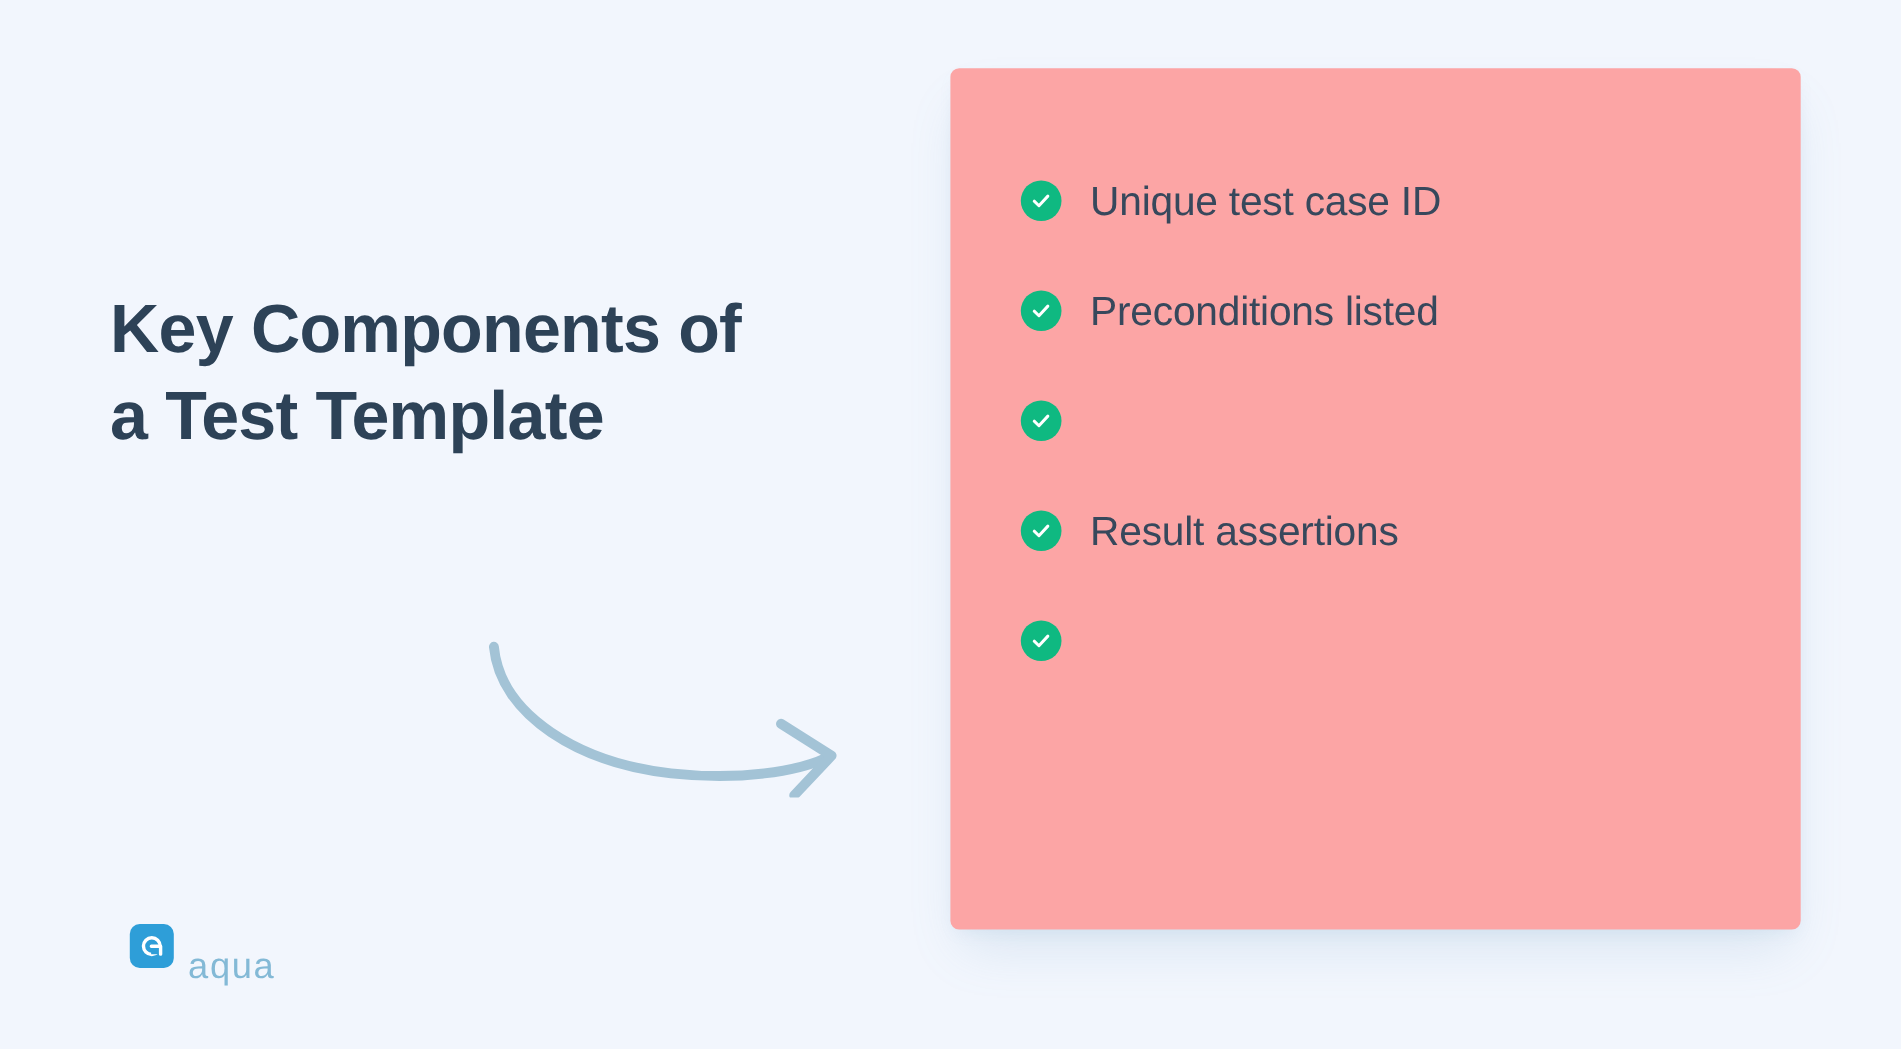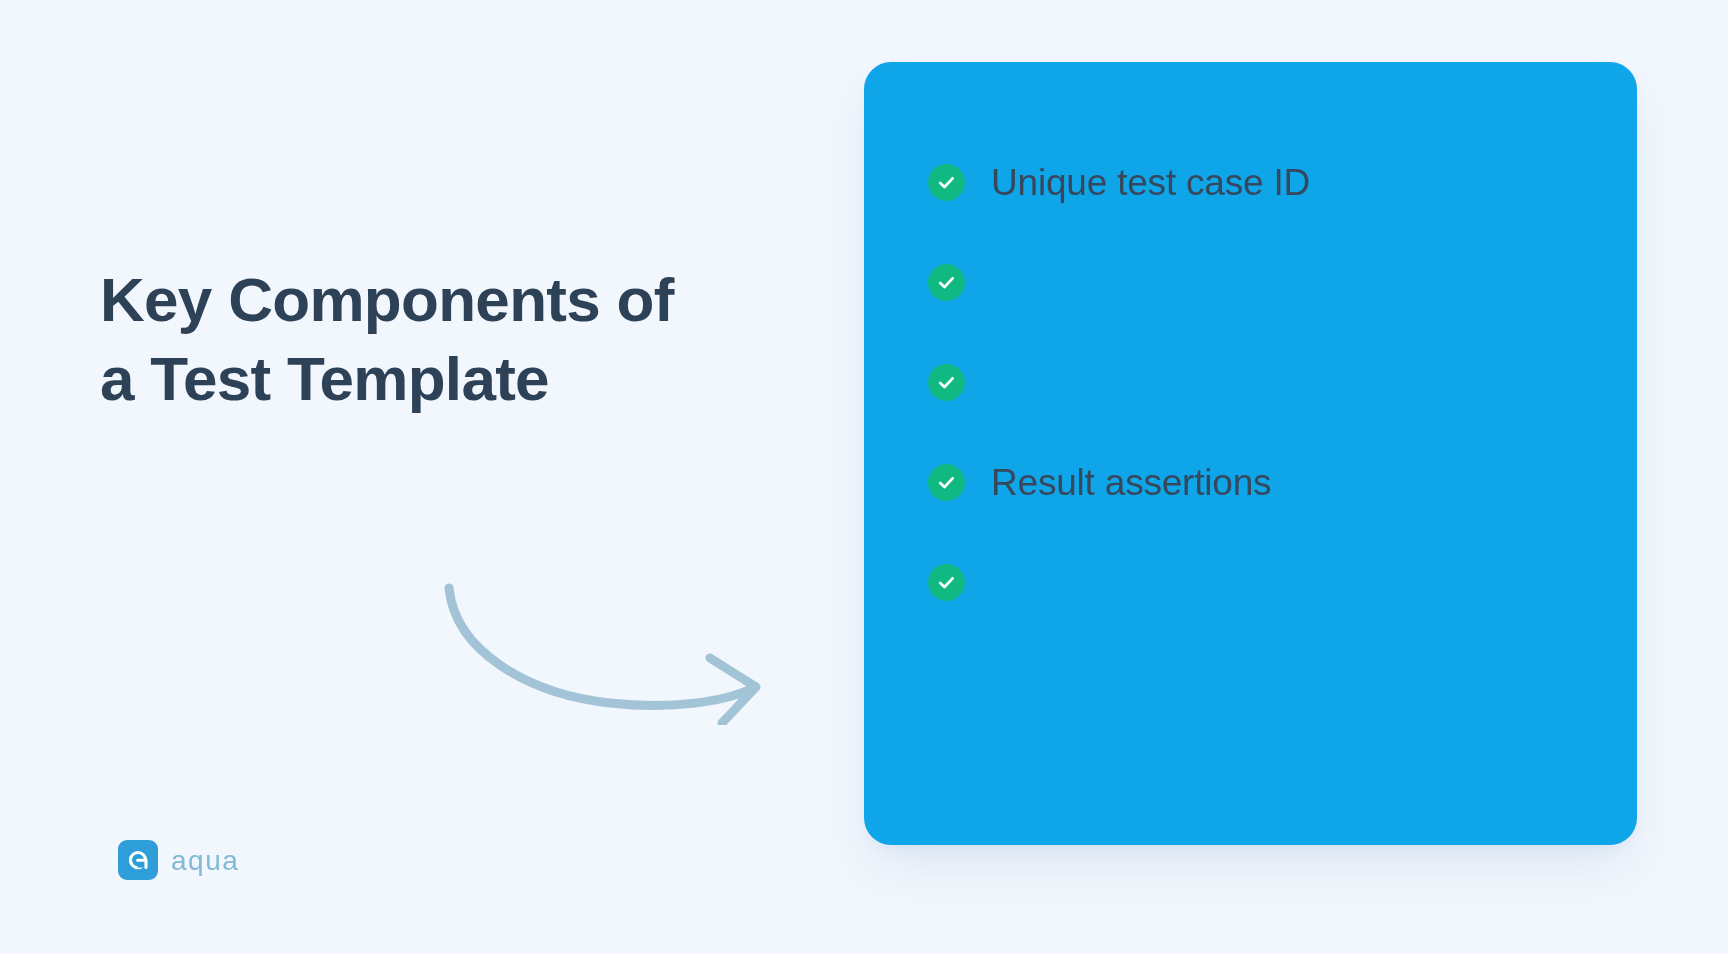--- a/index.html
+++ b/index.html
@@ -66,38 +66,38 @@
     width: 40px;
     height: 40px;
     border-radius: 9px;
     background: #2e9ed8;
     display: flex;
     align-items: center;
     justify-content: center;
     flex: 0 0 auto;
   }
   #brand-logo .logo-word {
-    font-size: 28px;
+    font-size: 33px;
     line-height: 1;
     letter-spacing: 1.5px;
     color: #83b9d6;
     font-weight: 400;
     position: relative;
-    top: 1px;
+    top: 17px;
   }
 
   
   #checklist-card {
     position: absolute;
     left: 864px;
     top: 62px;
     width: 773px;
     height: 783px;
-    background: #0ea5e9;
-    border-radius: 27px;
+    background: #fca5a5;
+    border-radius: 8px;
     box-shadow:
       0 26px 46px -12px rgba(116, 160, 195, 0.20),
       0 6px 16px -6px rgba(116, 160, 195, 0.14);
     box-sizing: border-box;
     padding: 70px 0 0 64px;
   }
 
   #checklist {
     list-style: none;
     margin: 0;
@@ -175,20 +175,21 @@
         </span>
         <span class="checklist-label">Unique test case ID</span>
       </li>
 
       <li class="checklist-item">
         <span class="check-icon">
           <svg width="21" height="21" viewBox="0 0 21 21" fill="none" xmlns="http://www.w3.org/2000/svg">
             <path d="M4.2 10.9 L8.5 15.0 L16.6 6.3" stroke="#ffffff" stroke-width="2.7" stroke-linecap="round" stroke-linejoin="round"></path>
           </svg>
         </span>
+        <span class="checklist-label">Preconditions listed</span>
       </li>
 
       <li class="checklist-item">
         <span class="check-icon">
           <svg width="21" height="21" viewBox="0 0 21 21" fill="none" xmlns="http://www.w3.org/2000/svg">
             <path d="M4.2 10.9 L8.5 15.0 L16.6 6.3" stroke="#ffffff" stroke-width="2.7" stroke-linecap="round" stroke-linejoin="round"></path>
           </svg>
         </span>
       </li>
 

